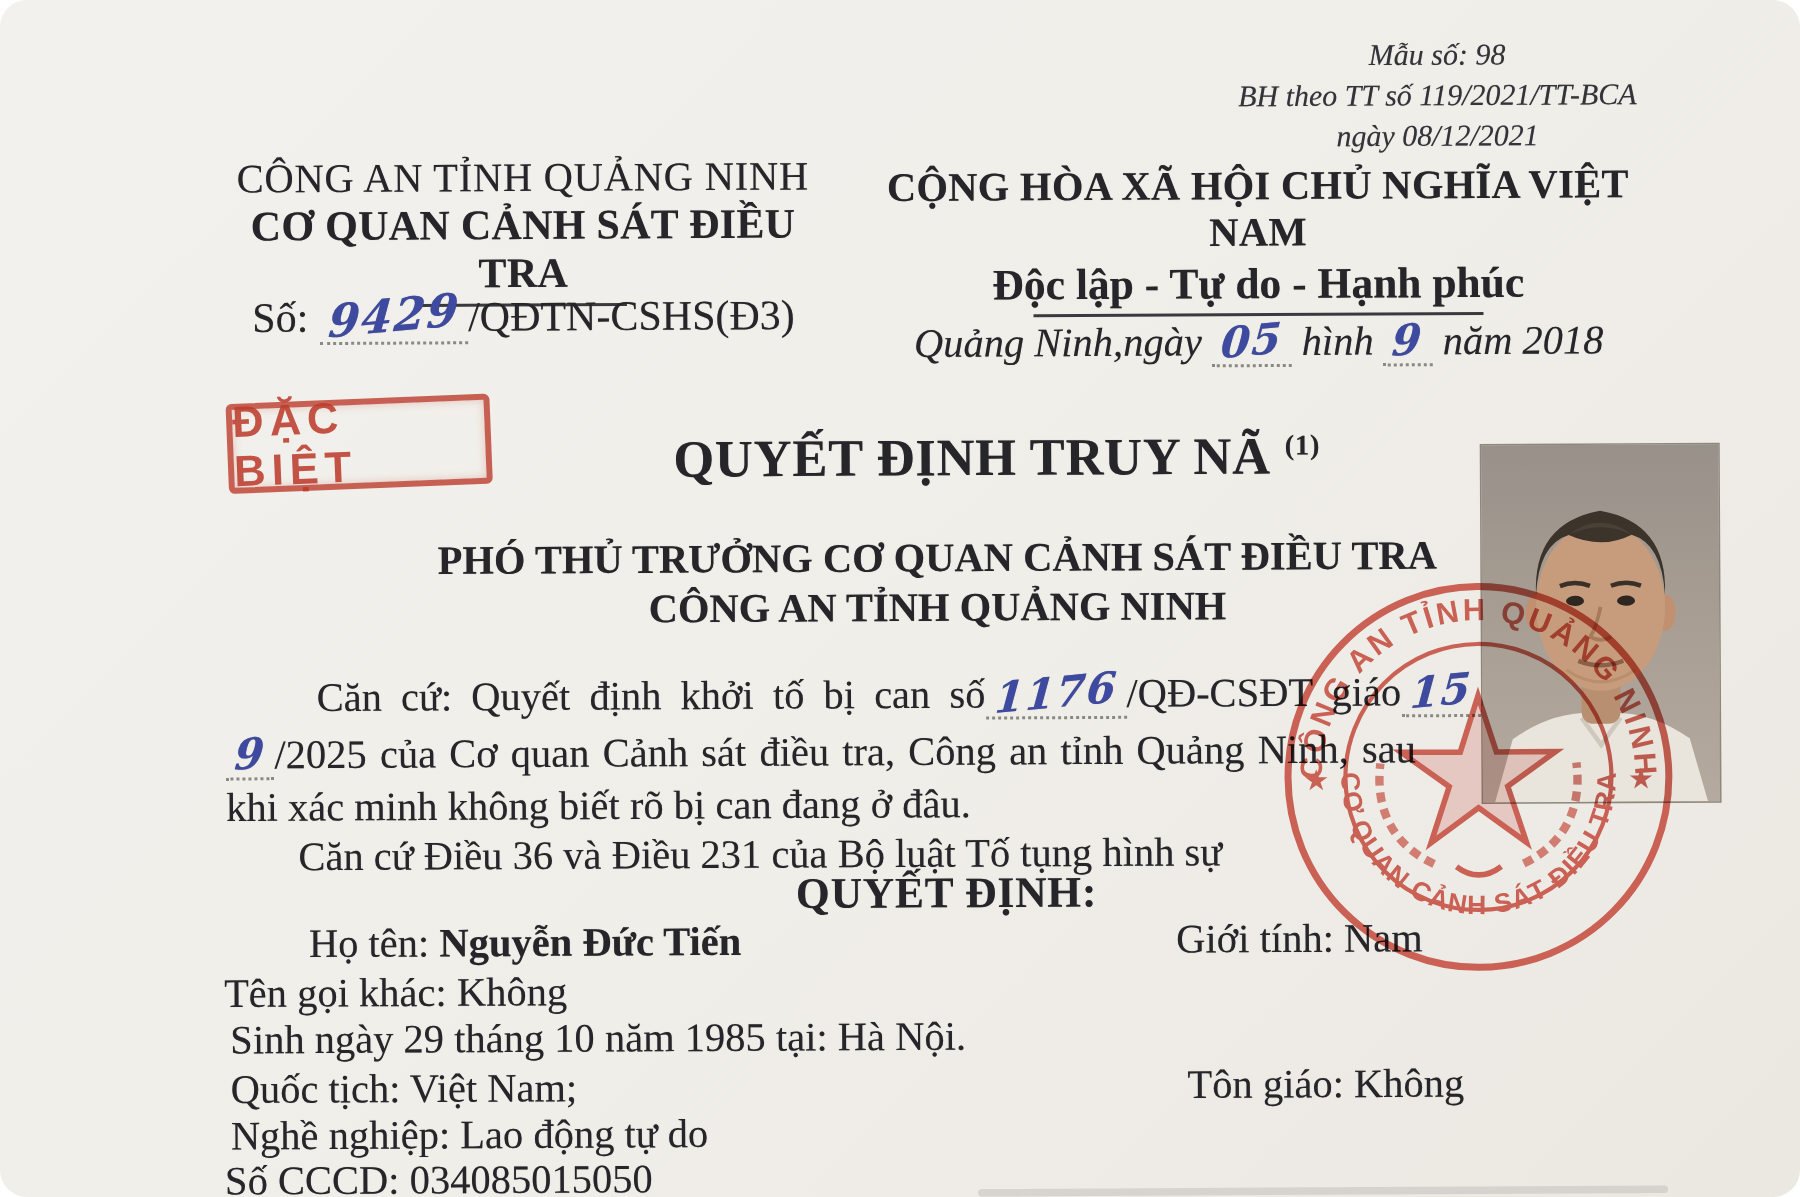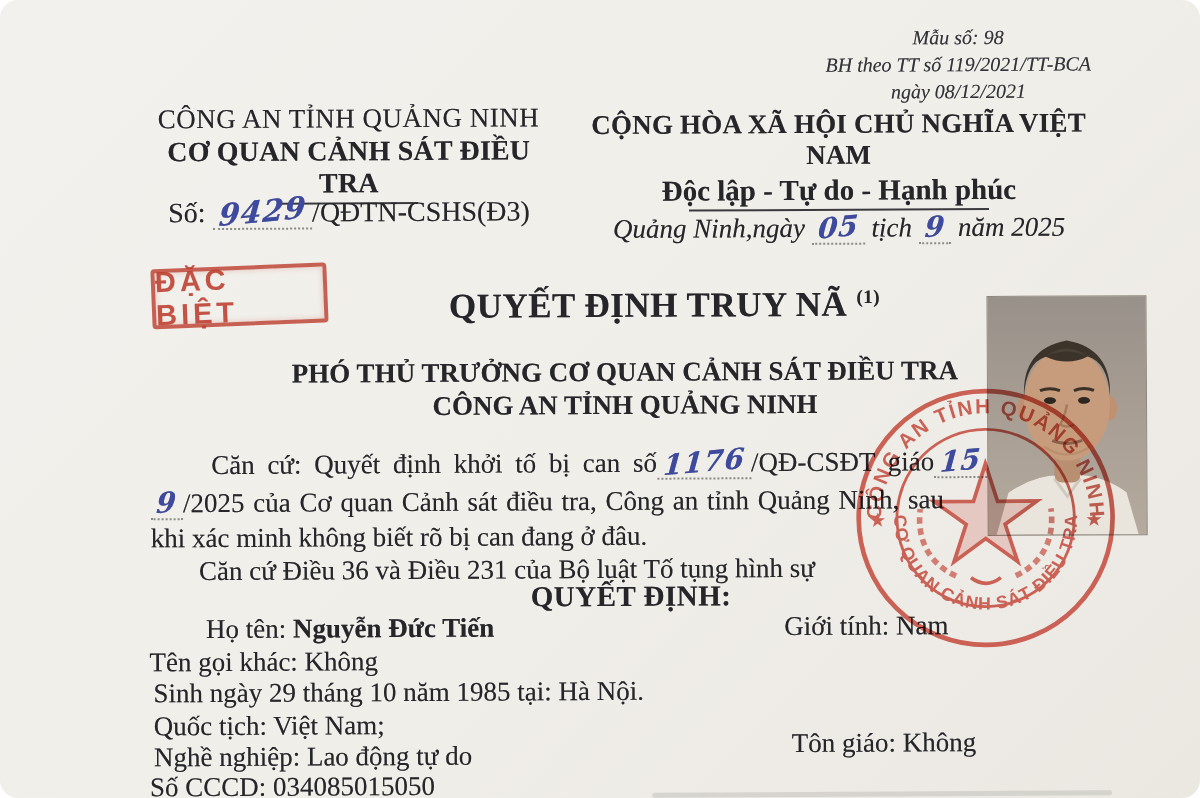--- a/index.html
+++ b/index.html
@@ -93,23 +93,23 @@
     </div>
 
     <div class="abs national txt">
       <div class="l1">CỘNG HÒA XÃ HỘI CHỦ NGHĨA VIỆT NAM</div>
       <div class="l2">Độc lập - Tự do - Hạnh phúc</div>
       <span class="rule-m"></span>
     </div>
     <div class="abs dateline txt">
       <span>Quảng Ninh,ngày</span>
       <span class="dots"><span class="hand hand-md">05</span></span>
-      <span>tịch</span>
+      <span>hình</span>
       <span class="dots"><span class="hand hand-md">9</span></span>
-      <span>năm 2025</span>
+      <span>năm 2018</span>
     </div>
 
     <div class="abs stamp">
       <span>ĐẶC BIỆT</span>
     </div>
 
     <div class="abs doctitle txt">
       <span>QUYẾT ĐỊNH TRUY NÃ</span>
       <sup>(1)</sup>
     </div>
@@ -147,21 +147,21 @@
     </div>
     <div class="abs bodyline txt" style="left:148px;top:645px;">
       <span>Tên gọi khác: Không</span>
     </div>
     <div class="abs bodyline txt" style="left:152px;top:676px;">
       <span>Sinh ngày 29 tháng 10 năm 1985 tại: Hà Nội.</span>
     </div>
     <div class="abs bodyline txt" style="left:152px;top:709px;">
       <span>Quốc tịch: Việt Nam;</span>
     </div>
-    <div class="abs bodyline txt" style="left:790px;top:729px;">
+    <div class="abs bodyline txt" style="left:790px;top:709px;">
       <span>Tôn giáo: Không</span>
     </div>
     <div class="abs bodyline txt" style="left:152px;top:740px;">
       <span>Nghề nghiệp: Lao động tự do</span>
     </div>
     <div class="abs bodyline txt" style="left:148px;top:770px;">
       <span>Số CCCD: 034085015050</span>
     </div>
 
     <div class="abs photo">

